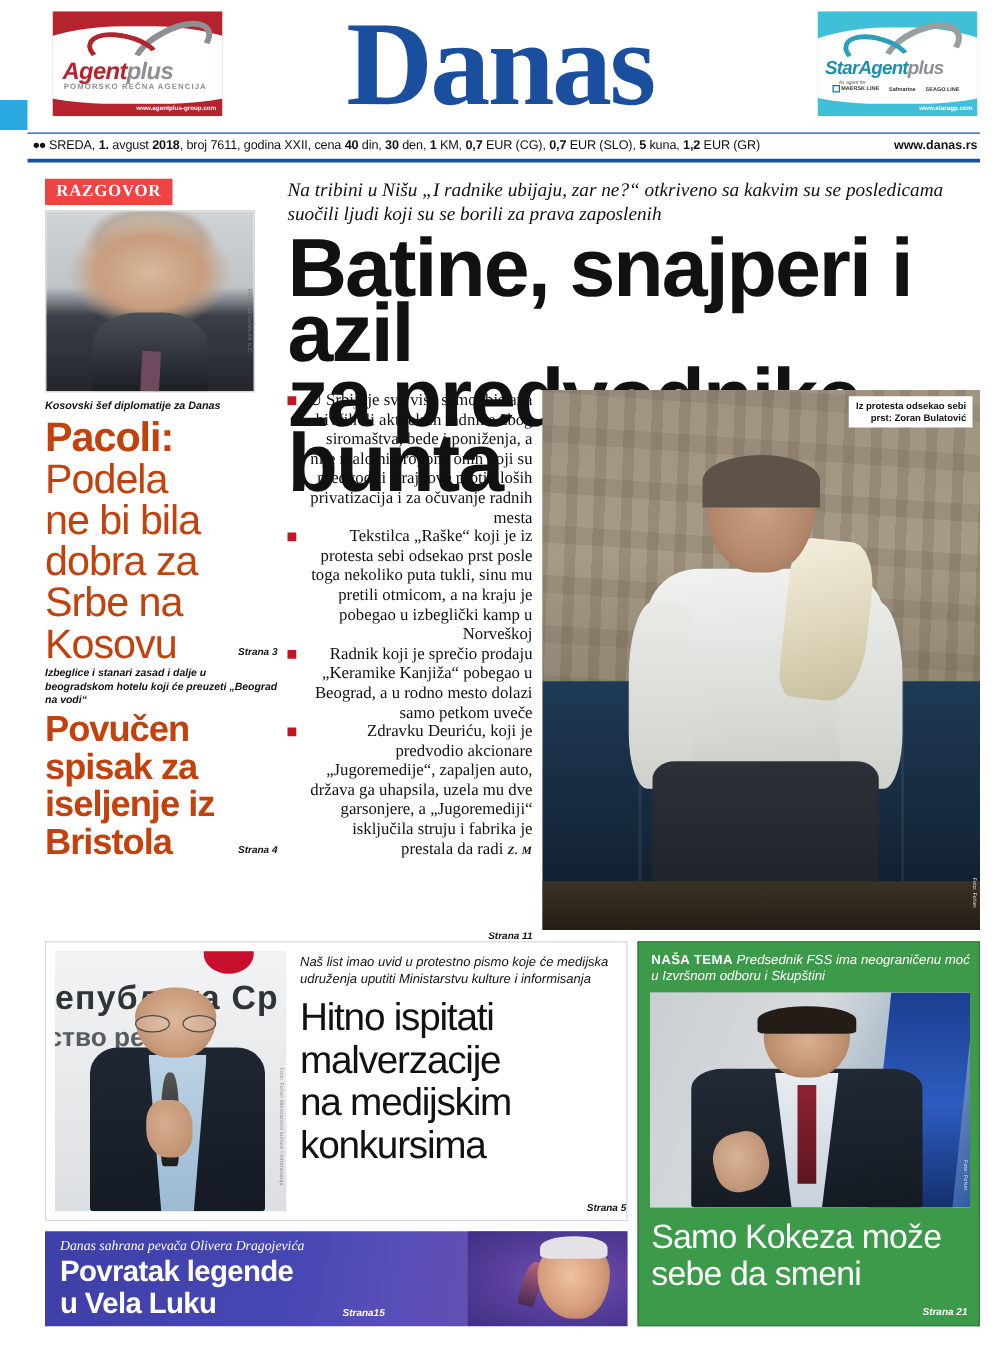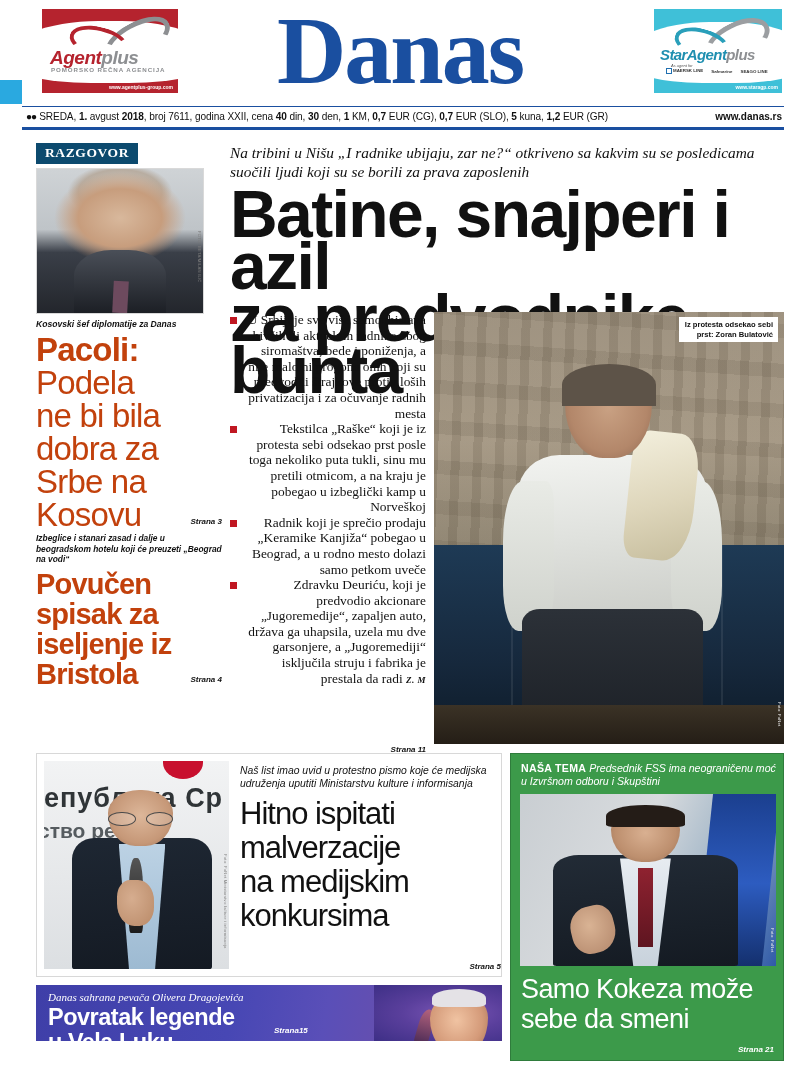--- a/index.html
+++ b/index.html
@@ -174,21 +174,21 @@
     font-size: 10px; color: #111; font-weight: bold;
   }
 
   
   .left-col {
     position: absolute; left: 36px; top: 143px;
     width: 186px;
   }
   .kicker-red {
     display: inline-block;
-    background: #0c4a6e; color: #fff;
+    background: #ef4444; color: #fff;
     font-family: "Liberation Serif", serif;
     font-weight: bold; font-size: 13.5px;
     letter-spacing: 0.6px;
     padding: 2px 9px 3px 9px;
   }
   .photo-frame {
     position: relative;
     margin-top: 4px;
     width: 168px; height: 146px;
     border: 1px solid #d9d9d9;
@@ -588,21 +588,21 @@
     letter-spacing: -0.6px;
   }
   .green-strana {
     position: absolute; right: 9px; bottom: 6px;
     color: #ffffff;
   }
 
   
   .blue-strip {
     position: absolute; left: 36px; top: 985px;
-    width: 466px; height: 56px;
+    width: 466px; height: 76px;
     background: linear-gradient(100deg,#3f3fa8 0%, #4747b4 42%, #5a4fb8 62%, #7a4f9e 100%);
     overflow: hidden;
   }
   .bs-photo {
     position: absolute; right: 0; top: 0;
     width: 128px; height: 100%;
     overflow: hidden;
   }
   .bs-photo-bg {
     position: absolute; inset: 0;

